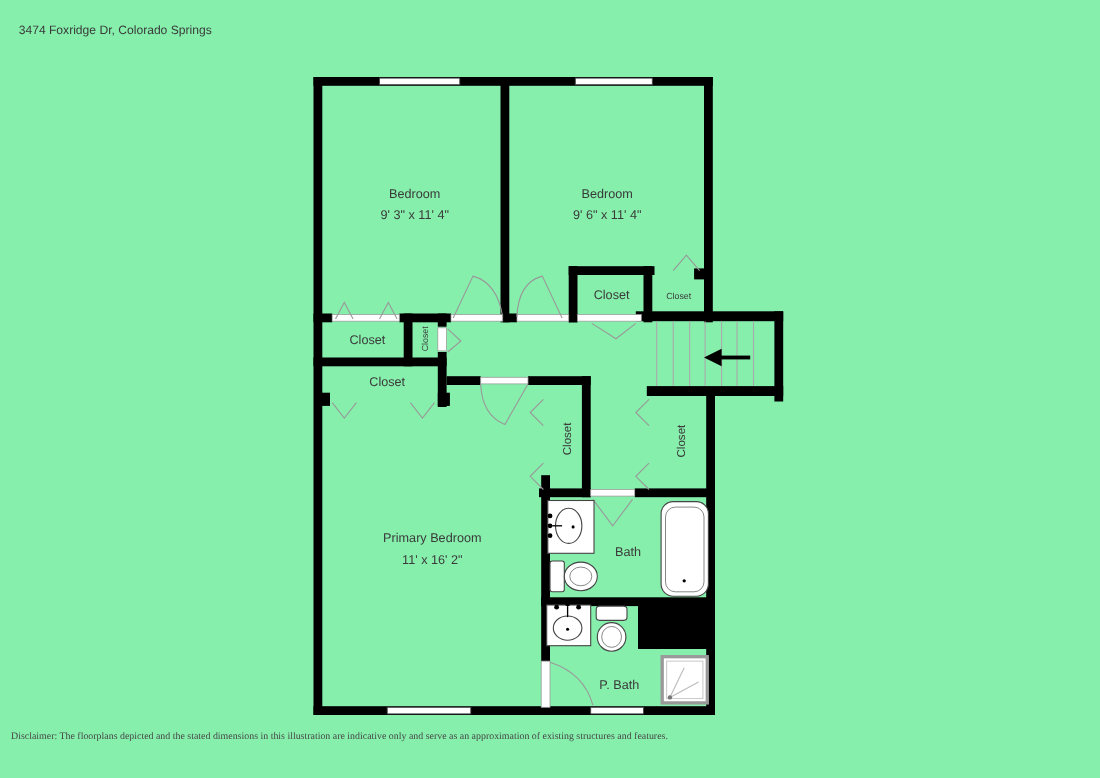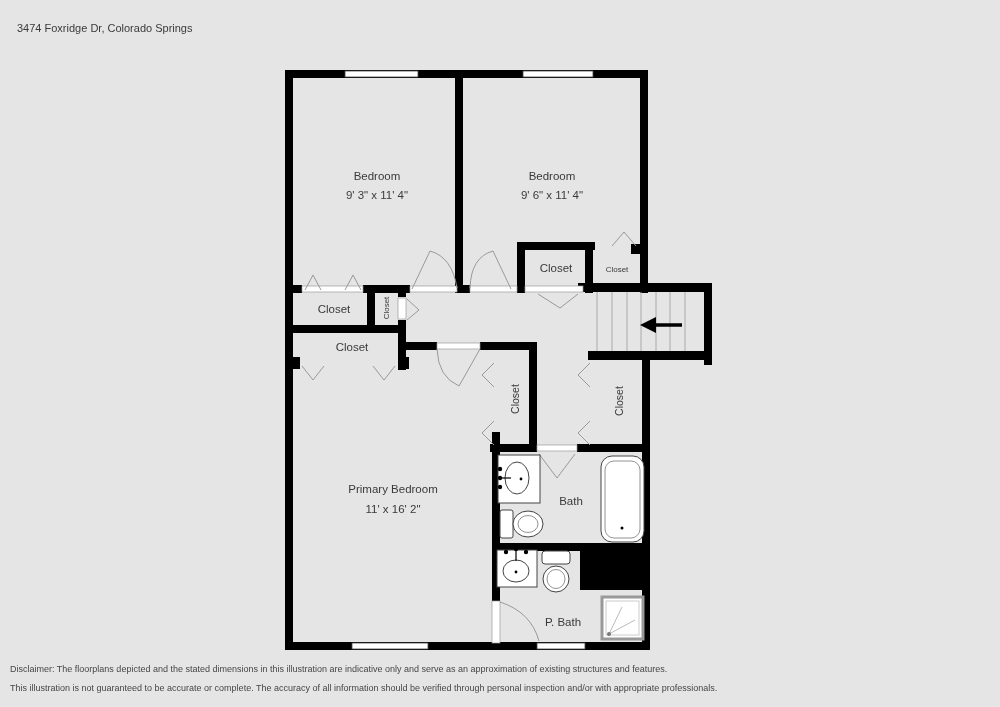--- a/index.html
+++ b/index.html
@@ -1,19 +1,19 @@
 <!DOCTYPE html>
 <html><head>
 <meta charset="utf-8">
 <style>
   html,body{margin:0;padding:0;background:#fff;}
-  .page{position:relative;width:1000px;height:707px;background:#e5e5e5;overflow:hidden;
+  .page{position:relative;width:1000px;height:707px;background:#86efac;overflow:hidden;
         font-family:"Liberation Sans",sans-serif;}
   .hdr{position:absolute;left:17px;top:20px;font-size:11px;line-height:17px;color:#3a3a3a;}
-  .ftr{position:absolute;left:10px;top:660px;font-size:9px;line-height:18.5px;color:#464646;}
+  .ftr{position:absolute;left:10px;top:660px;font-size:9px;line-height:18.5px;color:#464646;font-family:Liberation Serif, serif;}
   svg.plan{position:absolute;left:0;top:0;}
   .wall{fill:#000000;}
   .win{fill:#ffffff;stroke:#444444;stroke-width:0.8;}
   .thr{fill:#ffffff;stroke:#9a9a9a;stroke-width:0.7;}
   .arc{fill:none;stroke:#999999;stroke-width:1;}
   .caret{fill:none;stroke:#999999;stroke-width:1;}
   .fix{fill:#ffffff;stroke:#444444;stroke-width:1;}
   .fix2{fill:none;stroke:#777777;stroke-width:0.8;}
   .tread{stroke:#aaaaaa;stroke-width:1;}
   .lbl{fill:#3a3a3a;font-size:11.5px;text-anchor:middle;font-family:"Liberation Sans",sans-serif;}
@@ -162,16 +162,15 @@
       <text class="lbl" x="334" y="313">Closet</text>
       <text class="lbl" x="352" y="351">Closet</text>
       <text class="lbl-sm" x="386" y="311" transform="rotate(-90 386 308)">Closet</text>
       <text class="lbl-v" x="515" y="403" transform="rotate(-90 515 399)">Closet</text>
       <text class="lbl-v" x="619" y="405" transform="rotate(-90 619 401)">Closet</text>
     </g>
   </svg>
 
   <div class="ftr">
     <div>Disclaimer: The floorplans depicted and the stated dimensions in this illustration are indicative only and serve as an approximation of existing structures and features.</div>
-    <div>This illustration is not guaranteed to be accurate or complete. The accuracy of all information should be verified through personal inspection and/or with appropriate professionals.</div>
   </div>
 
 </div>
 
 </body></html>

